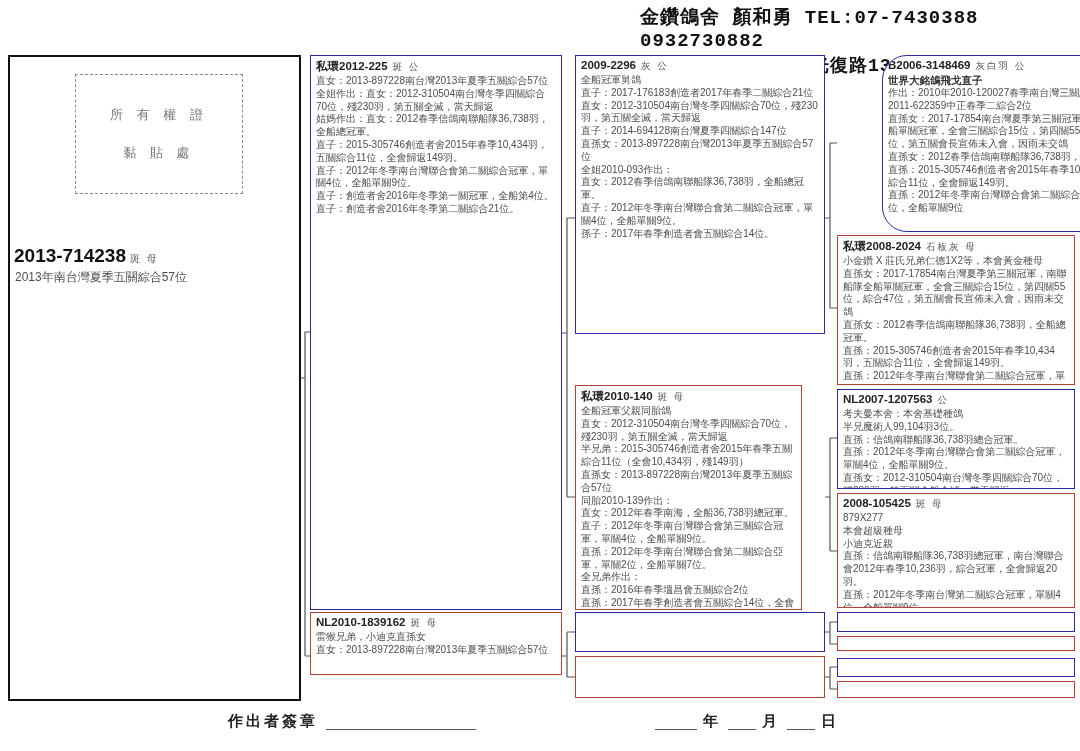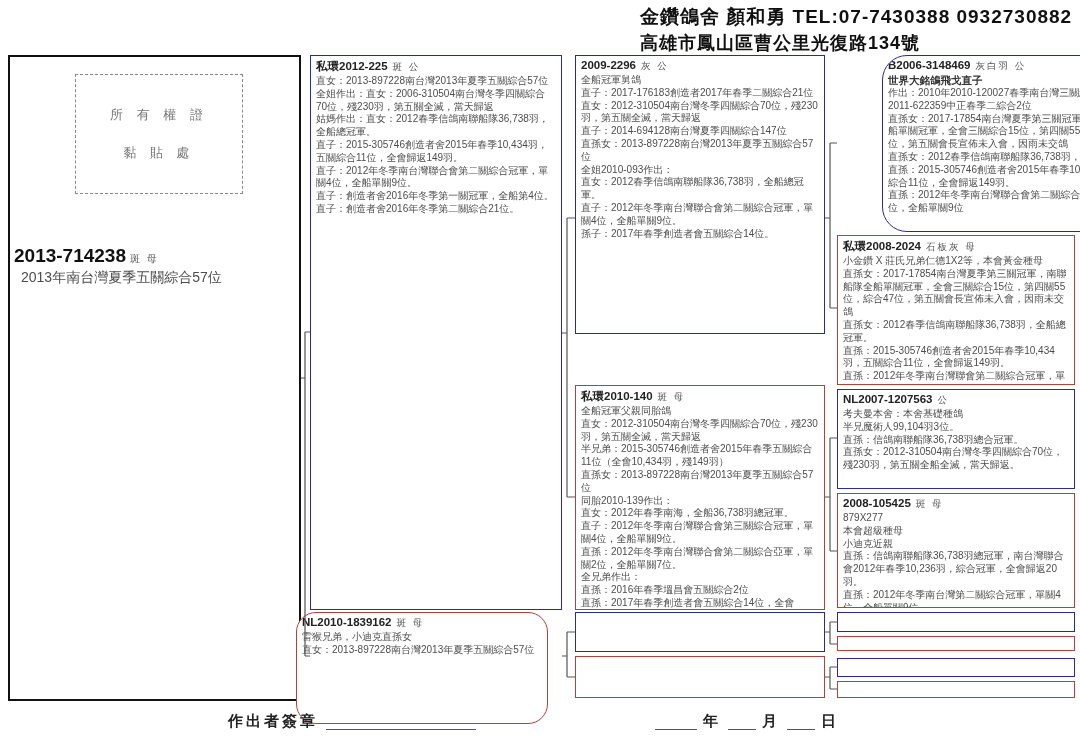--- a/index.html
+++ b/index.html
@@ -1,40 +1,40 @@
 <!DOCTYPE html>
 <html><head>
 <meta charset="utf-8">
 <style>
   html,body{margin:0;padding:0;background:#fff;}
   .page{position:relative;width:1080px;height:751px;background:#ffffff;overflow:hidden;
         font-family:"Liberation Sans","DejaVu Sans",sans-serif;}
   
   .hdr{position:absolute;left:640px;top:4px;color:#111;
-       font-family:Liberation Sans, sans-serif;font-weight:bold;}
+       font-family:Liberation Mono, monospace;font-weight:bold;}
   .hdr .h1{font-size:19px;letter-spacing:1px;}
   .hdr .h2{font-size:18px;letter-spacing:1px;margin-top:1px;}
   
   .pbox{position:absolute;box-sizing:border-box;background:#fff;padding:3px 5px;overflow:hidden;}
   .pbox.male{border:1.6px solid #2929a3;}
   .pbox.female{border:1.6px solid #b4403a;}
   .ptitle{font-size:11.5px;font-weight:bold;color:#222;margin-bottom:1px;white-space:nowrap;}
   .ptitle .sex{font-weight:normal;font-size:9.5px;color:#555;margin-left:5px;letter-spacing:2px;}
   .subtitle{font-size:10.5px;font-weight:bold;color:#333;line-height:13px;}
   .plines .line{font-size:10px;line-height:12.8px;color:#4d4d4d;}
   
   .subject{position:absolute;left:8px;top:55px;width:293px;height:646px;
            border:2px solid #111;box-sizing:border-box;background:#fff;}
   .sticker{position:absolute;left:65px;top:17px;width:166px;height:118px;
            border:1px dashed #888;color:#777;font-size:13px;letter-spacing:5px;
            display:flex;flex-direction:column;align-items:center;justify-content:center;gap:20px;}
   .ringrow{position:absolute;left:4px;top:188px;white-space:nowrap;}
   .bigring{font-size:19px;font-weight:bold;color:#111;}
   .ringrow .sex{font-size:10px;color:#555;margin-left:4px;letter-spacing:2px;}
-  .subresult{position:absolute;left:11px;top:212px;font-size:14px;color:#4d4d4d;}
+  .subresult{position:absolute;left:5px;top:212px;font-size:12px;color:#4d4d4d;}
   
   .connectors{position:absolute;left:0;top:0;width:1080px;height:751px;pointer-events:none;}
   
   .footer-sign{position:absolute;left:228px;top:712px;
                font-family:"Liberation Serif","DejaVu Serif",serif;font-weight:bold;
                font-size:15px;color:#222;letter-spacing:3px;}
   .sign-line{display:inline-block;width:150px;border-bottom:1.4px solid #555;
              vertical-align:-4px;margin-left:8px;}
   .footer-date{position:absolute;left:655px;top:712px;
                font-family:Liberation Sans, sans-serif;font-weight:bold;
@@ -64,30 +64,30 @@
     </div>
     <div class="subresult">2013年南台灣夏季五關綜合57位</div>
   </div>
 
   <div class="pbox male" style="left:310px;top:55px;width:252px;height:555px;">
     <div class="ptitle">
       <span>私環2012-225</span><span class="sex">斑 公</span>
     </div>
     <div class="plines">
         <div class="line">直女：2013-897228南台灣2013年夏季五關綜合57位</div>
-        <div class="line">全姐作出：直女：2006-310504南台灣冬季四關綜合70位，殘230羽，第五關全滅，當天歸返</div>
+        <div class="line">全姐作出：直女：2012-310504南台灣冬季四關綜合70位，殘230羽，第五關全滅，當天歸返</div>
         <div class="line">姑媽作出：直女：2012春季信鴿南聯船隊36,738羽，全船總冠軍。</div>
         <div class="line">直子：2015-305746創造者舍2015年春季10,434羽，五關綜合11位，全會歸返149羽。</div>
         <div class="line">直子：2012年冬季南台灣聯合會第二關綜合冠軍，單關4位，全船單關9位。</div>
         <div class="line">直子：創造者舍2016年冬季第一關冠軍，全船第4位。</div>
         <div class="line">直子：創造者舍2016年冬季第二關綜合21位。</div>
       </div>
   </div>
 
-  <div class="pbox female" style="left:296px;top:612px;width:252px;height:112px;border-radius:20px;">
+  <div class="pbox female" style="left:310px;top:612px;width:252px;height:63px;">
     <div class="ptitle">
       <span>NL2010-1839162</span><span class="sex">斑 母</span>
     </div>
     <div class="plines">
         <div class="line">雷猴兄弟，小迪克直孫女</div>
         <div class="line">直女：2013-897228南台灣2013年夏季五關綜合57位</div>
       </div>
   </div>
 
   <div class="pbox male" style="left:575px;top:55px;width:250px;height:279px;">
@@ -100,21 +100,21 @@
         <div class="line">直女：2012-310504南台灣冬季四關綜合70位，殘230羽，第五關全滅，當天歸返</div>
         <div class="line">直子：2014-694128南台灣夏季四關綜合147位</div>
         <div class="line">直孫女：2013-897228南台灣2013年夏季五關綜合57位</div>
         <div class="line">全姐2010-093作出：</div>
         <div class="line">直女：2012春季信鴿南聯船隊36,738羽，全船總冠軍。</div>
         <div class="line">直子：2012年冬季南台灣聯合會第二關綜合冠軍，單關4位，全船單關9位。</div>
         <div class="line">孫子：2017年春季創造者會五關綜合14位。</div>
       </div>
   </div>
 
-  <div class="pbox female" style="left:575px;top:385px;width:250px;height:225px;">
+  <div class="pbox female" style="left:575px;top:385px;width:227px;height:225px;">
     <div class="ptitle">
       <span>私環2010-140</span><span class="sex">斑 母</span>
     </div>
     <div class="plines">
         <div class="line">全船冠軍父親同胎鴿</div>
         <div class="line">直女：2012-310504南台灣冬季四關綜合70位，殘230羽，第五關全滅，當天歸返</div>
         <div class="line">半兄弟：2015-305746創造者舍2015年春季五關綜合11位（全會10,434羽，殘149羽）</div>
         <div class="line">直孫女：2013-897228南台灣2013年夏季五關綜合57位</div>
         <div class="line">同胎2010-139作出：</div>
         <div class="line">直女：2012年春季南海，全船36,738羽總冠軍。</div>
@@ -157,20 +157,21 @@
   </div>
 
   <div class="pbox male" style="left:837px;top:389px;width:238px;height:100px;">
     <div class="ptitle">
       <span>NL2007-1207563</span><span class="sex">公</span>
     </div>
     <div class="plines">
         <div class="line">考夫曼本舍：本舍基礎種鴿</div>
         <div class="line">半兄魔術人99,104羽3位。</div>
         <div class="line">直孫：信鴿南聯船隊36,738羽總合冠軍。</div>
+        <div class="line">直孫：2012年冬季南台灣聯合會第二關綜合冠軍，單關4位，全船單關9位。</div>
         <div class="line">直孫女：2012-310504南台灣冬季四關綜合70位，殘230羽，第五關全船全滅，當天歸返。</div>
       </div>
   </div>
 
   <div class="pbox female" style="left:837px;top:493px;width:238px;height:115px;">
     <div class="ptitle">
       <span>2008-105425</span><span class="sex">斑 母</span>
     </div>
     <div class="plines">
         <div class="line">879X277</div>

